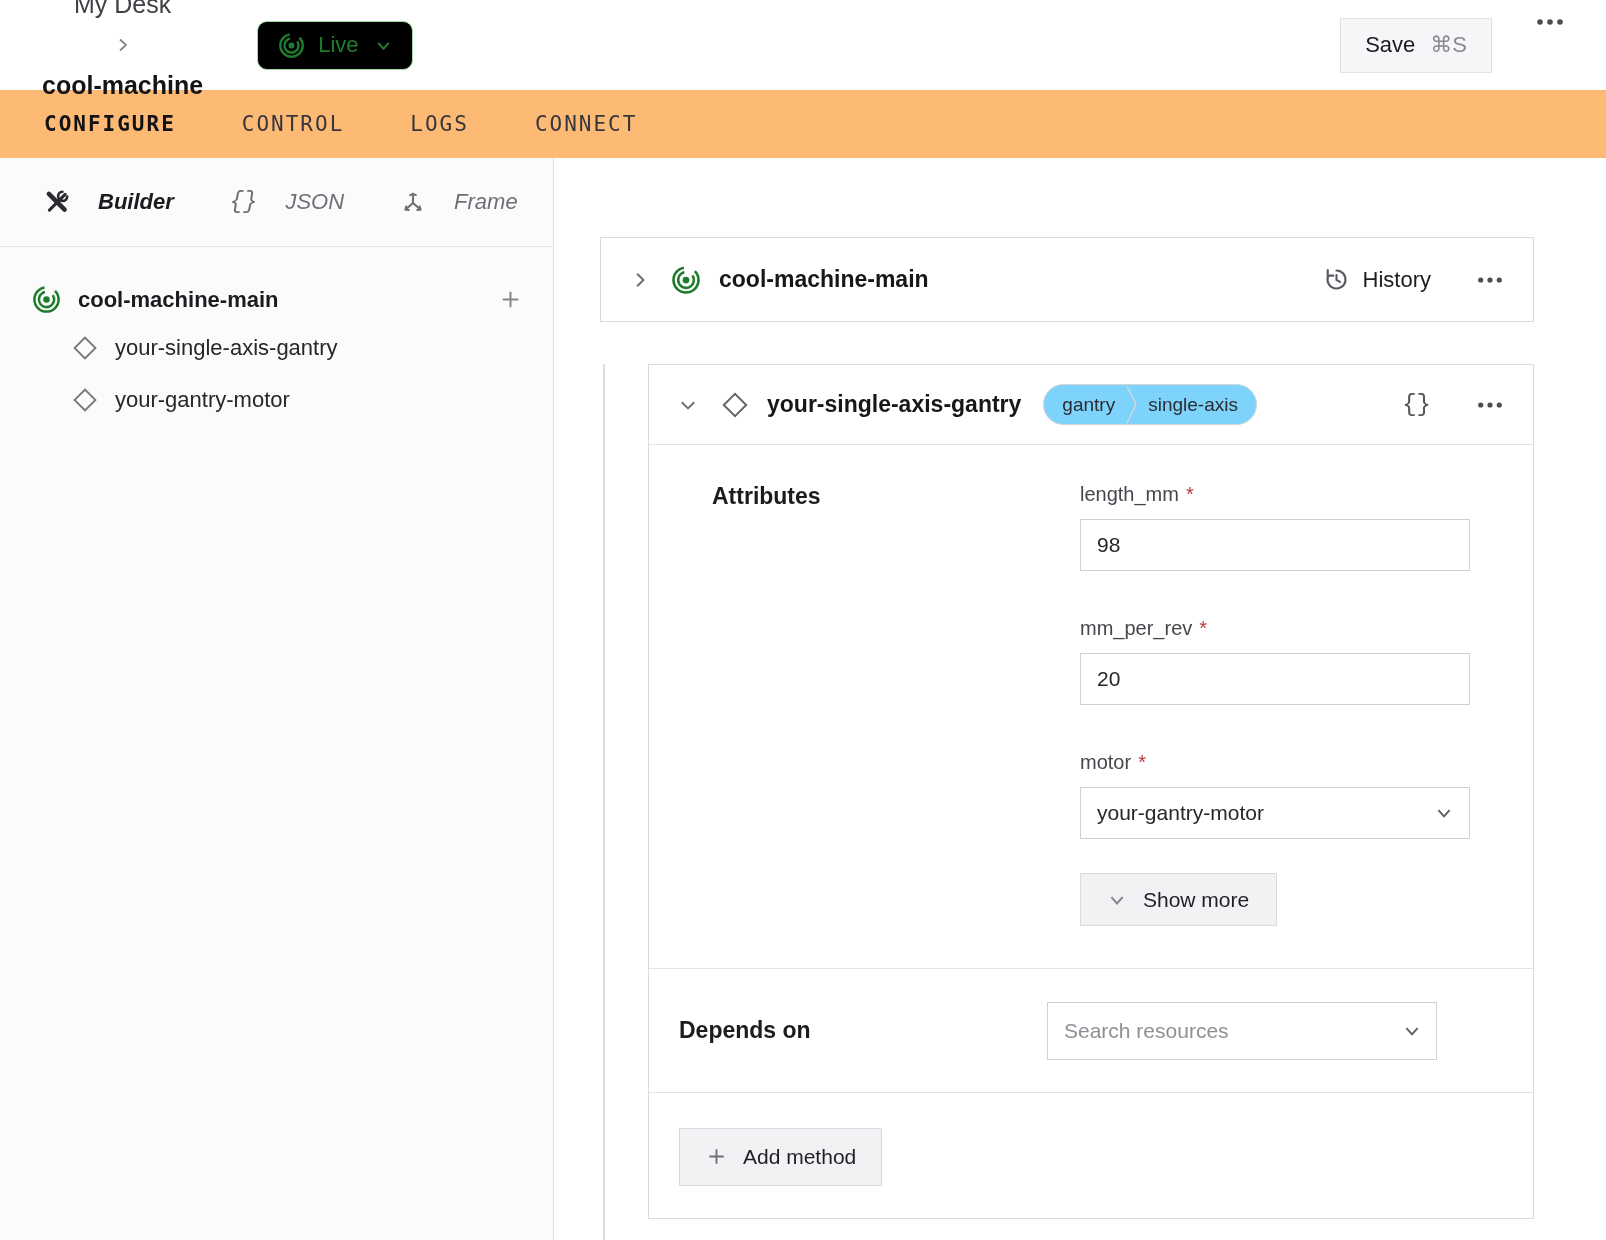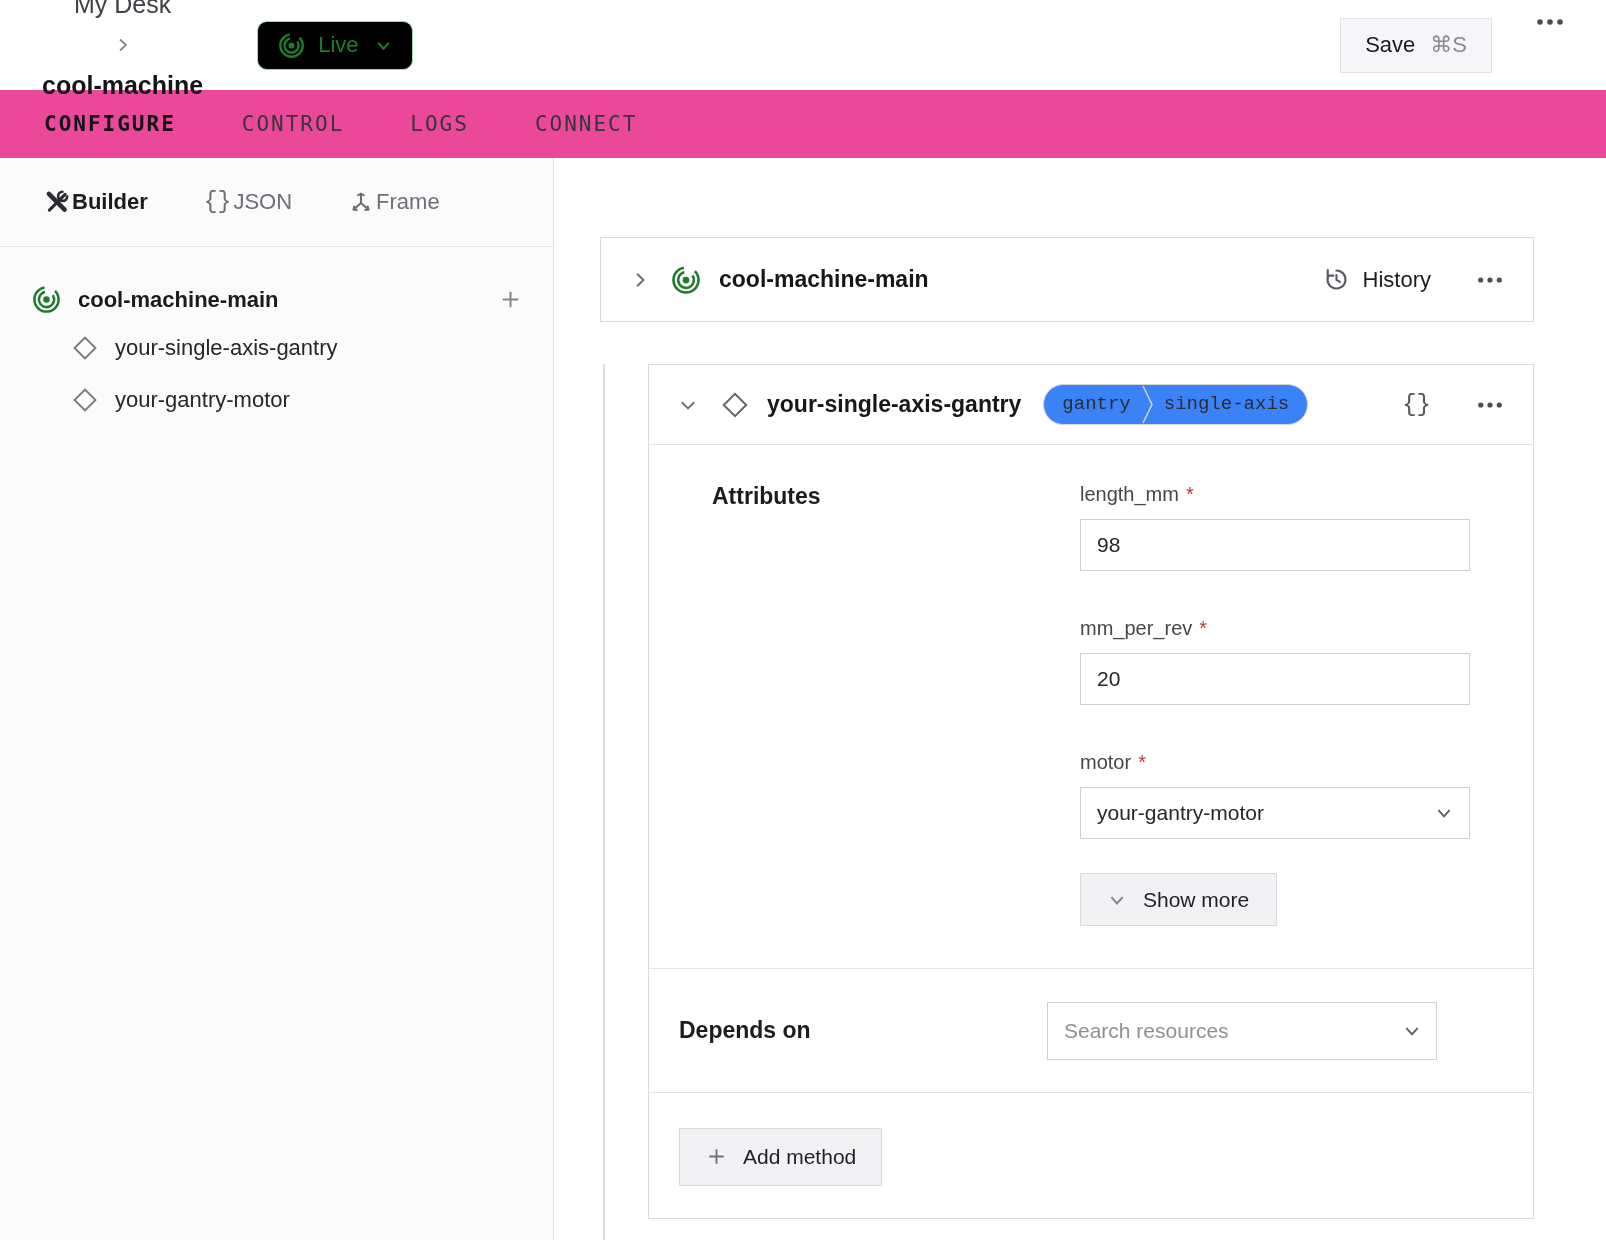--- a/index.html
+++ b/index.html
@@ -16,32 +16,32 @@
     padding:0 20px; background:#000000; border:1.5px solid #9fd8a2; border-radius:10px;
     color:#1e7d2c; font-size:22px; cursor:pointer; }
   .header-right { margin-left:auto; display:flex; gap:44px; }
   .save-btn { height:55px; display:flex; align-items:center; gap:15px; padding:0 24px;
     background:#f6f6f8; border:1px solid #e1e1e6; font-size:22px; color:#1b1b1f; cursor:pointer;
     font-family:"Liberation Sans", sans-serif; }
   .save-shortcut { color:#8a8a92; }
   .dots { display:flex; color:#4c4c53; cursor:pointer; }
 
   
-  .tab-bar { height:68px; background:#ec4899; display:flex; align-items:center;
+  .tab-bar { height:68px; background:#fdba74; display:flex; align-items:center;
     padding:0 44px; gap:66px; font-family:"DejaVu Sans Mono", monospace; font-size:21px;
     letter-spacing:2px; color:#36363c; }
   .tab { cursor:pointer; }
   .tab.active { font-weight:700; color:#121215; }
 
   
   .content { display:flex; height:1082px; }
   .sidebar { width:554px; min-width:554px; background:#fbfbfc; border-right:1px solid #e1e1e6; }
   .view-switcher { height:89px; border-bottom:1px solid #e6e6ea; display:flex; align-items:center;
     padding:0 44px; gap:56px; font-size:22px; }
-  .view-item { display:flex; align-items:flex-end; gap:2px; color:#6e6e76; cursor:pointer; }
+  .view-item { display:flex; align-items:flex-end; gap:28px; color:#6e6e76; cursor:pointer;font-style:italic; }
   .view-item.active { color:#1b1b1f; font-weight:700; }
   .view-item .mono-glyph { font-family:"Liberation Mono", monospace; font-size:23px; }
 
   .tree { padding:30px 28px 0 30px; }
   .tree-root { display:flex; align-items:center; gap:17px; font-size:22px; font-weight:700;
     color:#1b1b1f; padding:8px 2px; cursor:pointer; }
   .tree-plus { margin-left:auto; color:#85858d; display:flex; cursor:pointer; }
   .tree-child { display:flex; align-items:center; gap:17px; font-size:22px; color:#26262b;
     padding:13px 0 13px 42px; cursor:pointer; }
 
@@ -60,21 +60,21 @@
   .part-card .dots { margin-left:46px; }
 
   
   .resource-card { position:absolute; left:94px; right:72px; top:206px; height:855px;
     border:1px solid #d9d9de; background:#fff; }
   .res-header { height:80px; border-bottom:1px solid #e4e4e8; display:flex; align-items:center;
     padding:0 30px; }
   .res-header .diamond { margin-left:24px; }
   .res-title { font-size:23px; font-weight:700; color:#17171a; margin-left:18px; }
   .badge-pill { margin-left:22px; height:41px; display:flex; align-items:center;
-    border:1px solid #d4d4d9; border-radius:21px; background:#3b82f6; overflow:hidden;font-family:Liberation Mono, monospace; }
+    border:1px solid #d4d4d9; border-radius:21px; background:#7dd3fc; overflow:hidden; }
   .badge-seg { font-size:19px; color:#2c2c31; padding:0 18px; line-height:39px; }
   .badge-seg:first-child { padding-right:10px; }
   .badge-seg:last-child { padding-left:10px; }
   .res-header-right { margin-left:auto; display:flex; align-items:center; gap:46px; }
   .braces-btn { font-family:"Liberation Mono", monospace; font-size:24px; color:#55555c; cursor:pointer; }
 
   .section { display:flex; border-bottom:1px solid #e4e4e8; padding:0 30px; }
   .section-label { width:368px; min-width:368px; font-size:23px; font-weight:700; color:#1c1c20; }
   .section.attributes { padding-top:38px; padding-bottom:42px;justify-content:center; }
   .section.row-center { align-items:center; }

